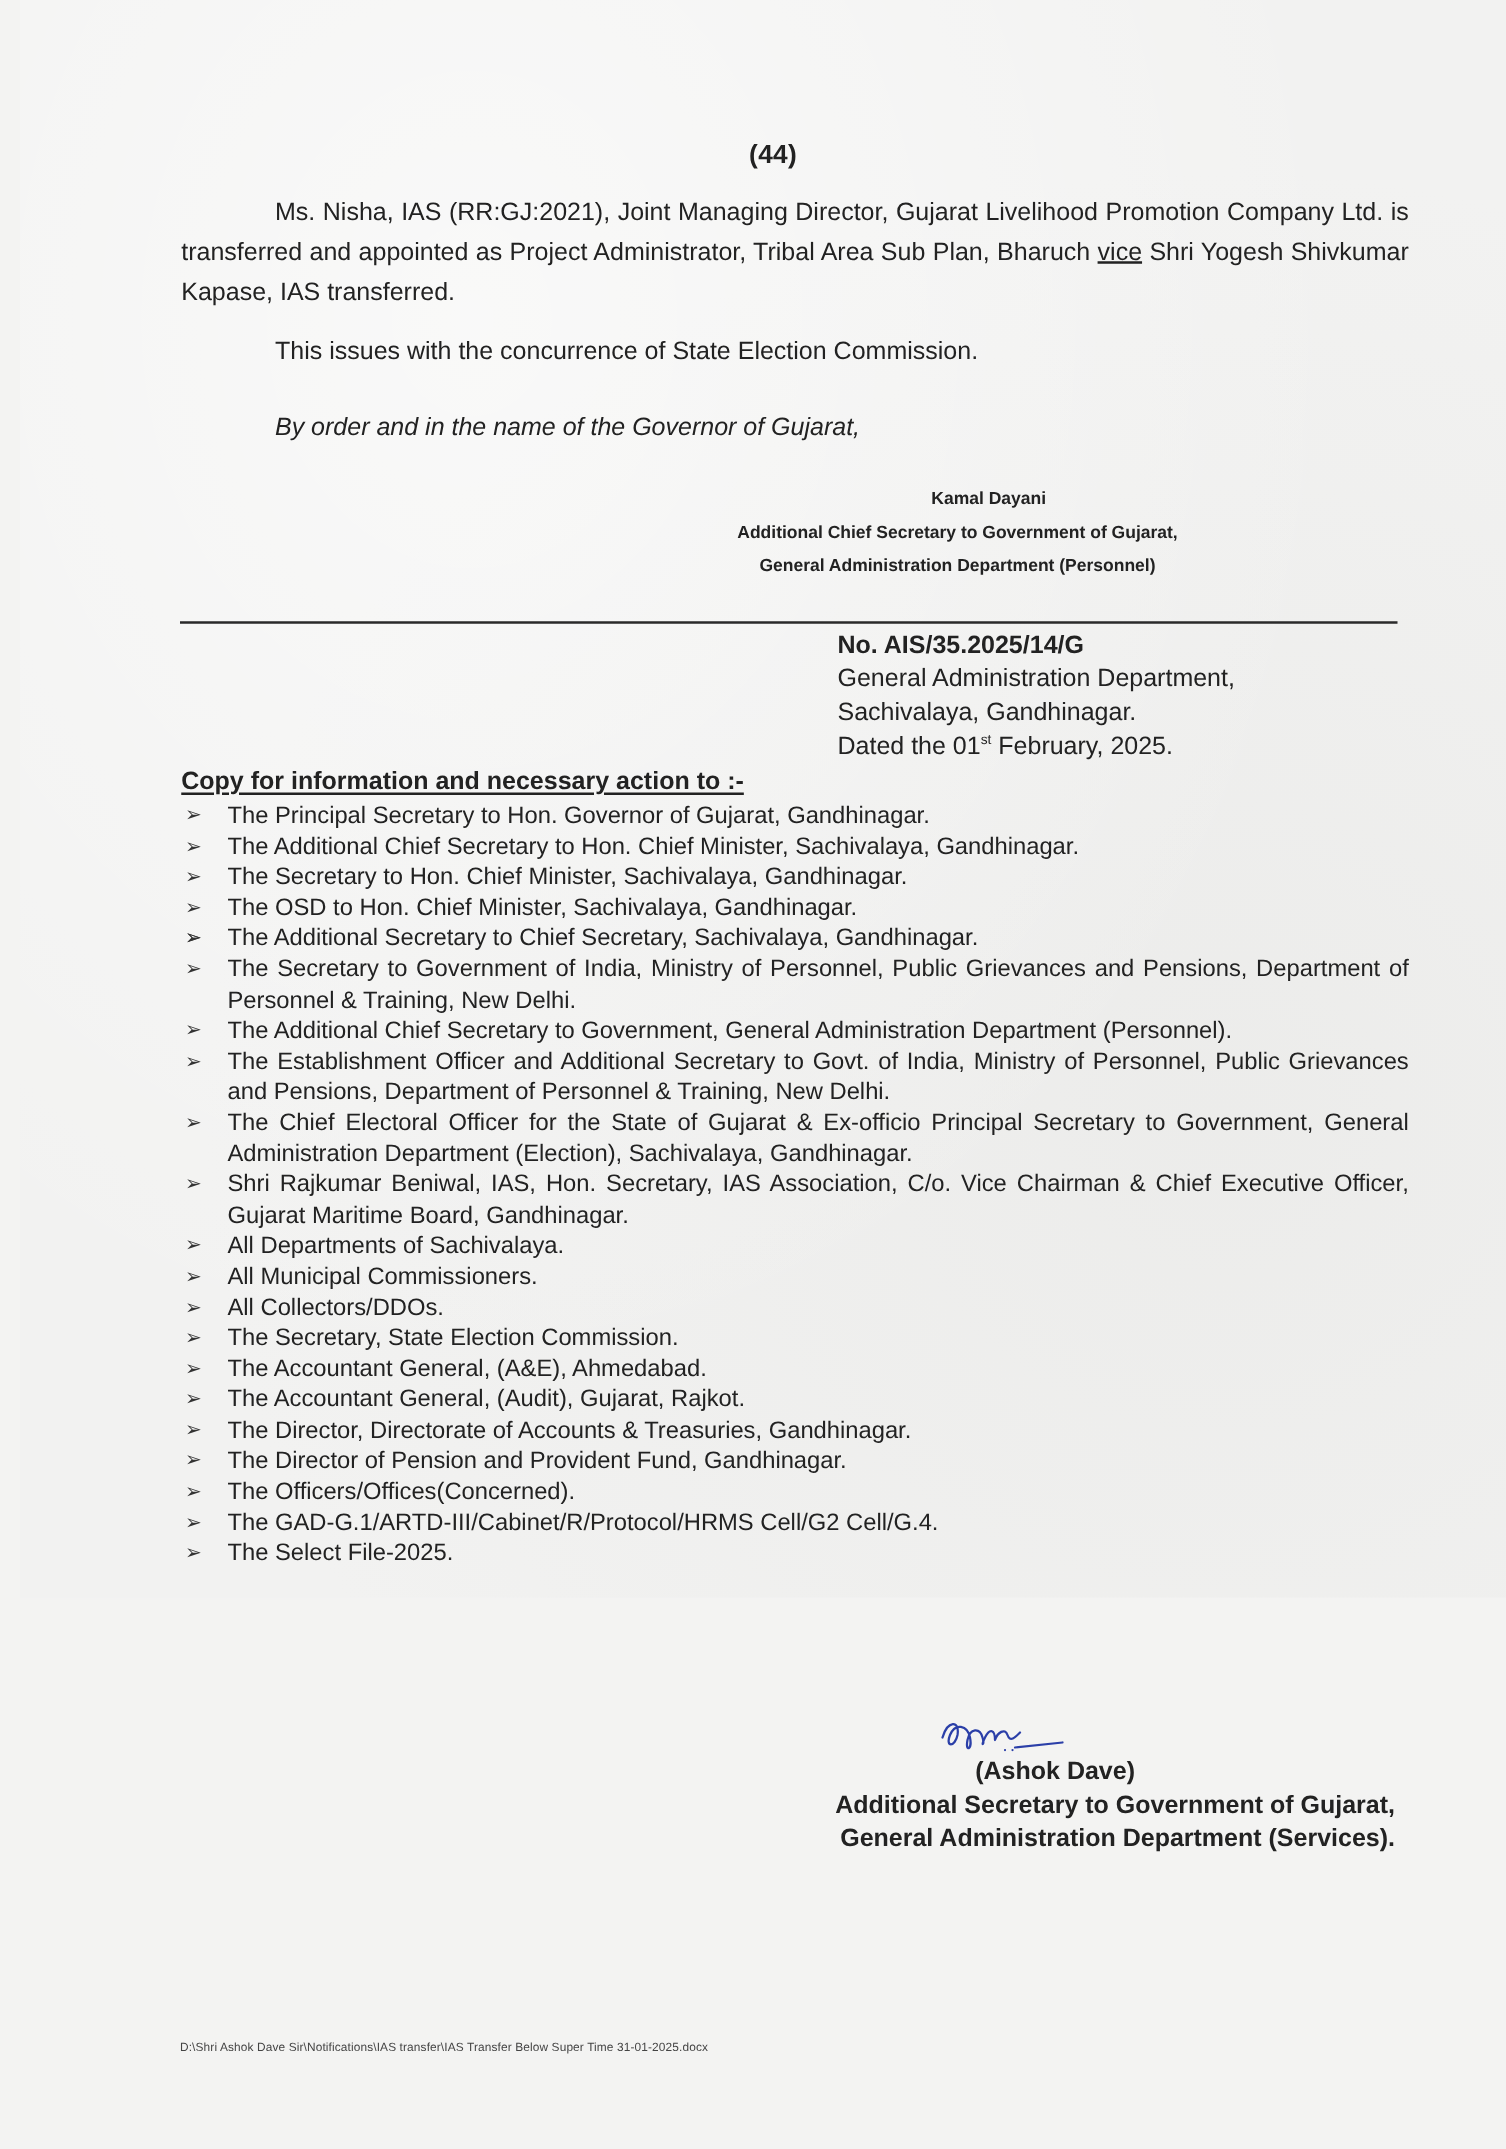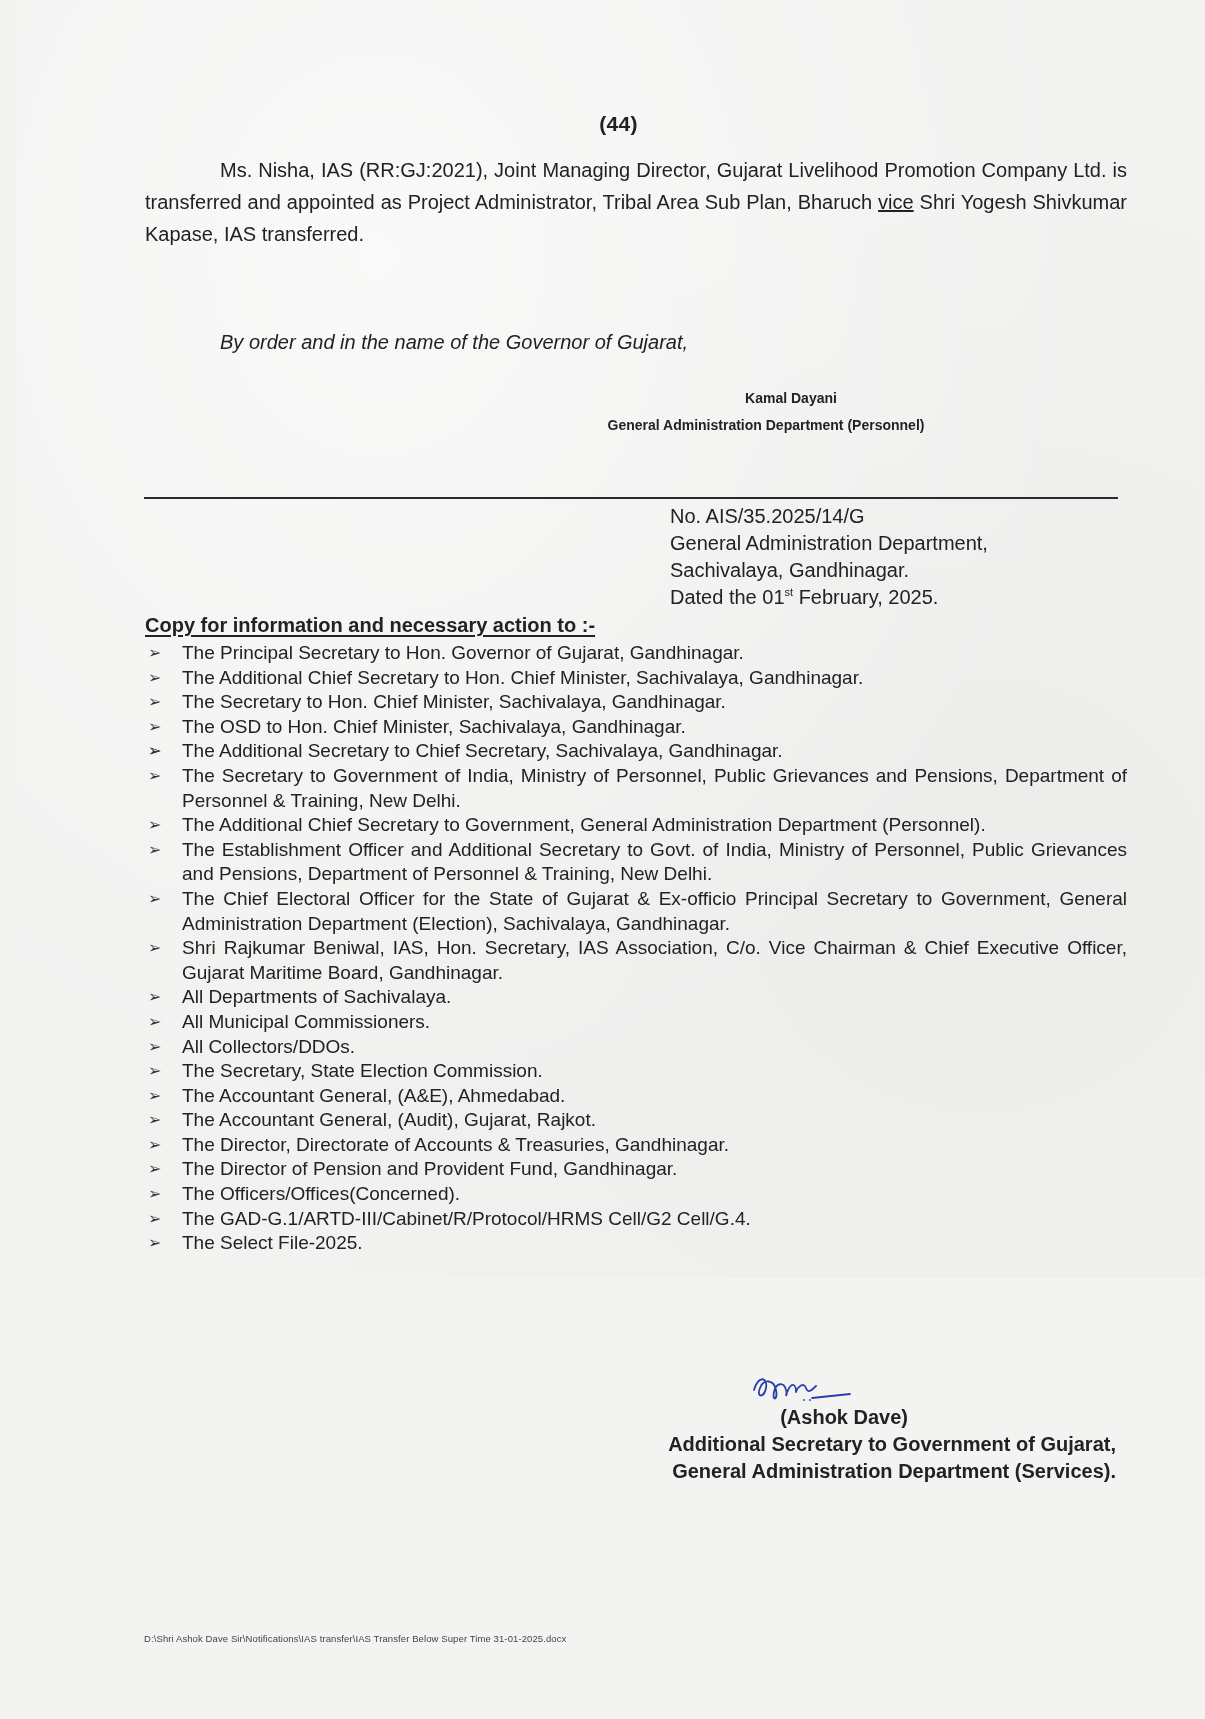--- a/index.html
+++ b/index.html
@@ -66,21 +66,21 @@
       height: 2px;
       background: #2a2a2a;
     }
 
     .order-block {
       left: 654px;
       top: 503px;
       font-size: 20px;
       line-height: 27px;
     }
-    .order-block .order-no { font-weight: normal; display: block; }
+    .order-block .order-no { font-weight: bold; display: block; }
     .order-block .line { display: block; }
     .order-block sup { font-size: 11px; line-height: 0; }
 
     .copy-heading {
       left: 129px;
       top: 614px;
       font-weight: bold;
       font-size: 20px;
       text-decoration: underline;
       text-underline-offset: 3px;
@@ -138,25 +138,27 @@
   </style>
 </head>
 <body>
 
 <div class="page">
 
   <div class="abs page-number">(44)</div>
 
   <p class="abs para para-1" style="margin:0;"><span>Ms. Nisha, IAS (RR:GJ:2021), Joint Managing Director, Gujarat Livelihood Promotion Company Ltd. is transferred and appointed as Project Administrator, Tribal Area Sub Plan, Bharuch </span><span class="vice">vice</span><span> Shri Yogesh Shivkumar Kapase, IAS transferred.</span></p>
 
+  <p class="abs para para-2" style="margin:0;">This issues with the concurrence of State Election Commission.</p>
 
   <p class="abs para para-3" style="margin:0;">By order and in the name of the Governor of Gujarat,</p>
 
   <div class="abs sig1">
     <span class="name">Kamal Dayani</span>
+    <span class="line">Additional Chief Secretary to Government of Gujarat,</span>
     <span class="line">General Administration Department (Personnel)</span>
   </div>
 
   <div class="abs rule"></div>
 
   <div class="abs order-block">
     <span class="order-no">No. AIS/35.2025/14/G</span>
     <span class="line">General Administration Department,</span>
     <span class="line">Sachivalaya, Gandhinagar.</span>
     <span class="line"><span>Dated the 01</span><sup>st</sup><span> February, 2025.</span></span>

